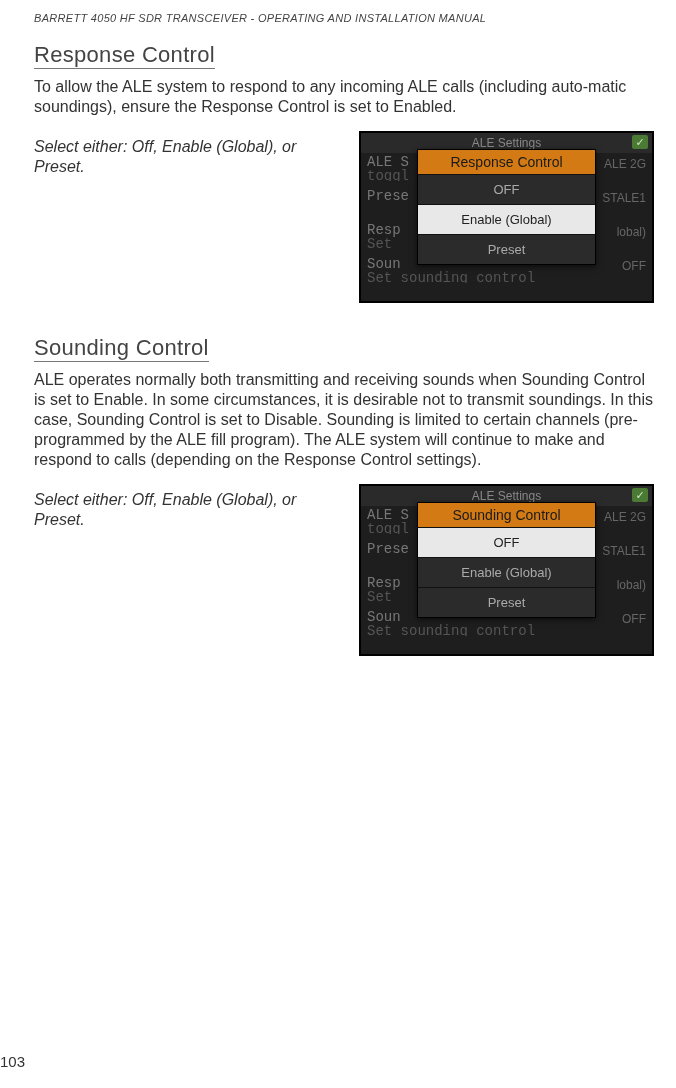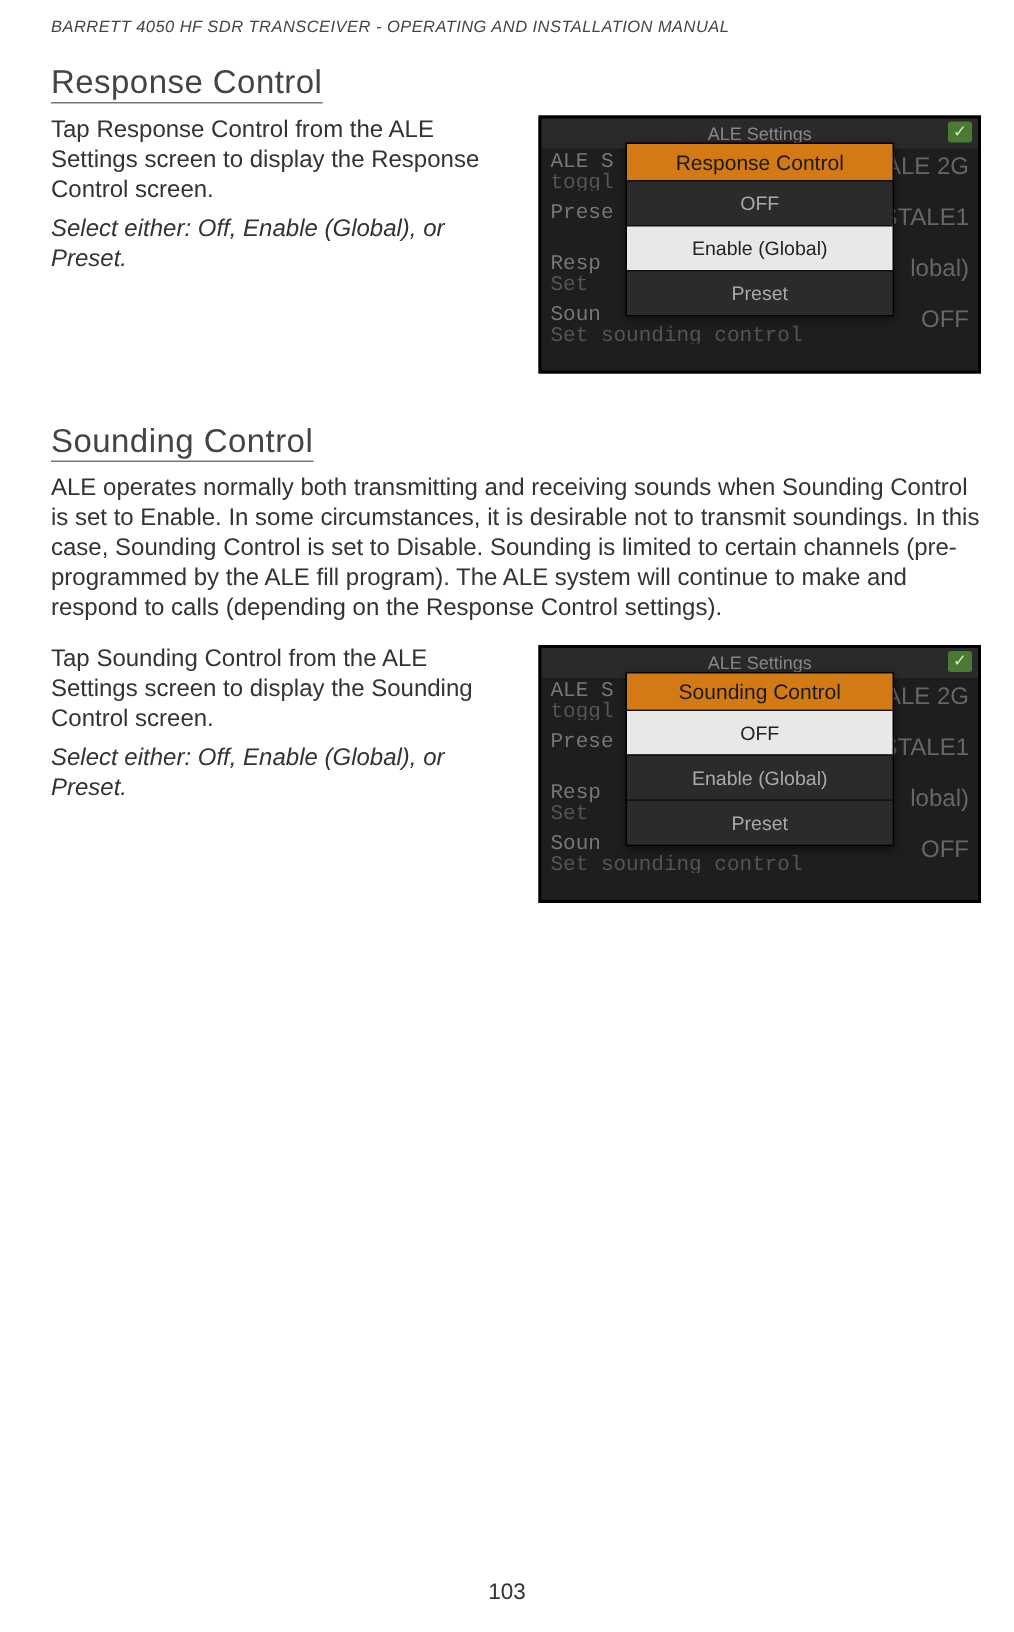--- a/index.html
+++ b/index.html
@@ -88,21 +88,21 @@
     font-size: 14px;
     line-height: 14px;
     overflow: hidden;
     font-family: Liberation Mono, monospace;
   }
   .ss-bg-row .sub { font-size: 14px; color: #555; display: block; }
   .ss-bg-rright {
     position: absolute;
     right: 6px;
     color: #666;
-    font-size: 16px;
+    font-size: 12px;
   }
   .popup {
     position: absolute;
     left: 56px;
     right: 56px;
     top: 16px;
     border: 1px solid #000;
     box-shadow: 0 2px 6px rgba(0,0,0,0.6);
   }
   .popup-head {
@@ -121,39 +121,36 @@
     border-top: 1px solid #111;
   }
   .popup-item.sel {
     background: #e8e8e8;
     color: #222;
   }
   .page-num {
     position: absolute;
     bottom: 18px;
     left: 0; right: 0;
-    text-align: center;
     font-size: 15px;
     color: #333;
   }
   .spacer { height: 8px; }
 </style>
 </head>
 <body>
 
 <div class="header-bar">BARRETT 4050 HF SDR TRANSCEIVER - OPERATING AND INSTALLATION MANUAL</div>
 
 <div>
   <span class="section-title">Response Control</span>
+  <p class="para">To allow the ALE system to respond to any incoming ALE calls (including auto-matic soundings), ensure the Response Control is set to Enabled.</p>
 
   <div class="row">
     <div class="instr">
-      <p class="p1">
-        <span>Tap </span><span class="cond">Response Control</span><span> from the ALE Settings screen to display the Response Control screen.</span>
-      </p>
       <p class="p2">Select either: Off, Enable (Global), or Preset.</p>
     </div>
 
     <div class="screenshot">
       <div class="ss-top">
         <span>ALE Settings</span>
         <span class="tick">✓</span>
       </div>
 
       <div class="ss-bg-row" style="top:22px">
@@ -190,23 +187,20 @@
 </div>
 
 <div class="spacer"></div>
 
 <div>
   <span class="section-title">Sounding Control</span>
   <p class="para">ALE operates normally both transmitting and receiving sounds when Sounding Control is set to Enable. In some circumstances, it is desirable not to transmit soundings. In this case, Sounding Control is set to Disable. Sounding is limited to certain channels (pre-programmed by the ALE fill program). The ALE system will continue to make and respond to calls (depending on the Response Control settings).</p>
 
   <div class="row">
     <div class="instr">
-      <p class="p1">
-        <span>Tap </span><span class="cond">Sounding Control</span><span> from the ALE Settings screen to display the Sounding Control screen.</span>
-      </p>
       <p class="p2">Select either: Off, Enable (Global), or Preset.</p>
     </div>
 
     <div class="screenshot">
       <div class="ss-top">
         <span>ALE Settings</span>
         <span class="tick">✓</span>
       </div>
 
       <div class="ss-bg-row" style="top:22px">

